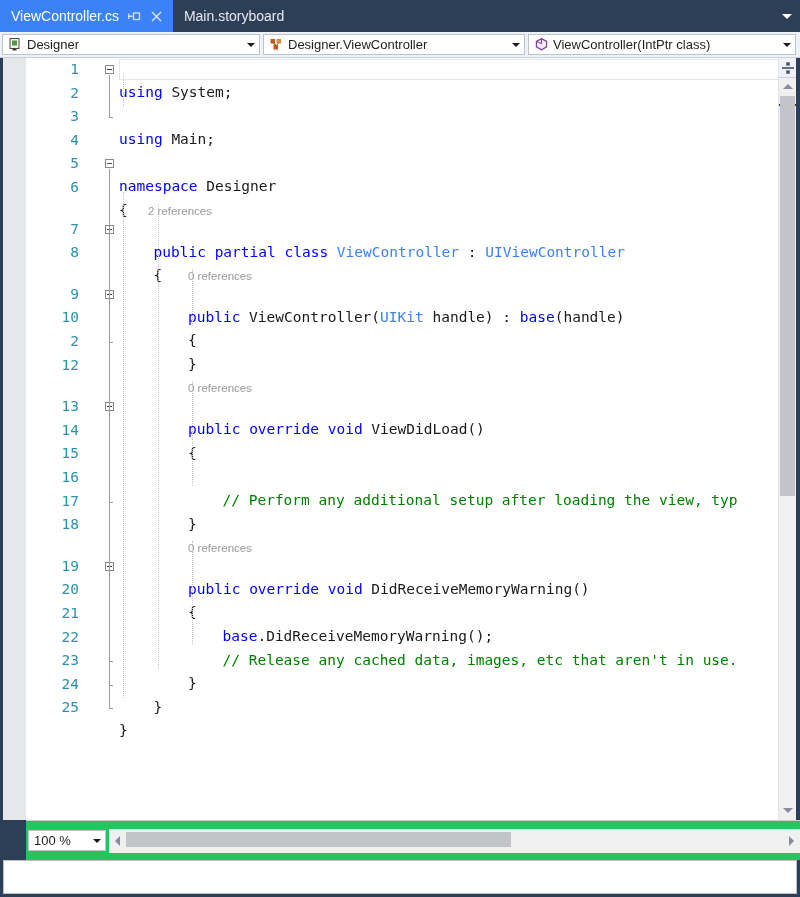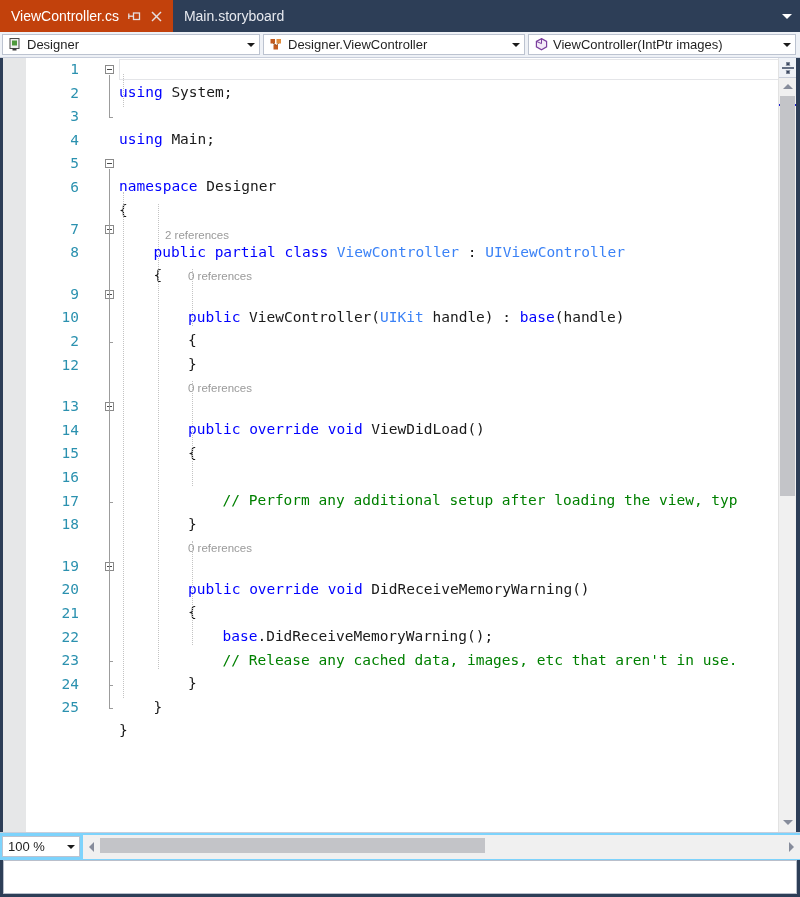--- a/index.html
+++ b/index.html
@@ -32,21 +32,21 @@
   .tab {
     display: flex;
     align-items: center;
     padding: 0 9px 0 11px;
     font-size: 14px;
     color: #ffffff;
     cursor: default;
     white-space: nowrap;
   }
   .tab.active {
-    background: #c2410c;
+    background: #3b82f6;
   }
   .tab.inactive {
     background: #2d3e57;
     color: #e6e9ef;
   }
   .tab-title { line-height: 32px; }
   .tab-icons {
     display: flex; align-items: center;
     margin-left: 8px; gap: 7px;
   }
@@ -271,27 +271,28 @@
   }
   .vs-caret {
     position: absolute;
     left: 0; right: 0;
     top: 46px; height: 2px;
     background: #2222cc;
   }
 
   
   .bottombar {
-    height: 28px;
-    background: #7dd3fc;
+    height: 40px;
+    background: #22c55e;
     display: flex;
     align-items: center;
     flex: 0 0 auto;
     box-sizing: border-box;
     border-top: 1px solid #c8cedb;
+    margin-left: 26px;
   }
   .zoomcombo {
     width: 78px; height: 21px;
     margin-left: 2px;
     background: #ffffff;
     border: 1px solid #bcc3d0;
     box-sizing: border-box;
     display: flex; align-items: center;
     cursor: default;
   }
@@ -418,21 +419,21 @@
       </span>
     </div>
 
     <div class="navcombo c3">
       <span class="nc-icon">
         <svg width="15" height="15" viewBox="0 0 15 15">
           <path d="M7.5 1.6 L12.6 4.4 L12.6 9.9 L7.5 12.7 L2.4 9.9 L2.4 4.4 Z" fill="#f3eaf7" stroke="#7b3f9e" stroke-width="1.2"></path>
           <path d="M7.5 1.6 L7.5 6.6 L2.4 4.4" fill="none" stroke="#7b3f9e" stroke-width="1"></path>
         </svg>
       </span>
-      <span class="nc-text">ViewController(IntPtr images)</span>
+      <span class="nc-text">ViewController(IntPtr class)</span>
       <span class="nc-arrow">
         <span class="caret-sm"></span>
       </span>
     </div>
   </div>
 
   <div class="editor-wrap">
 
     <div class="indicator-margin"></div>
 
@@ -476,21 +477,21 @@
             <span class="codetext" style="left: 93px;"></span>
           </div>
           <div class="row" style="position: absolute; top: 94.4px; left: 0px; right: 0px;">
             <span class="lineno">5</span>
             <span class="codetext" style="left: 93px;"><span class="kw">namespace</span><span class="pl"> Designer</span></span>
           </div>
           <div class="row" style="position: absolute; top: 118px; left: 0px; right: 0px;">
             <span class="lineno">6</span>
             <span class="codetext" style="left: 93px;"><span class="pl">{</span></span>
           </div>
-          <div class="codelens" style="top: 141.6px; left: 139px; margin-top: 24px;">2 references</div>
+          <div class="codelens" style="top: 141.6px; left: 122px;">2 references</div>
           <div class="row" style="position: absolute; top: 159.6px; left: 0px; right: 0px;">
             <span class="lineno">7</span>
             <span class="codetext" style="left: 127.5px;"><span class="kw">public</span><span class="pl"> </span><span class="kw">partial</span><span class="pl"> </span><span class="kw">class</span><span class="pl"> </span><span class="typ">ViewController</span><span class="pl"> : </span><span class="typ">UIViewController</span></span>
           </div>
           <div class="row" style="position: absolute; top: 183.2px; left: 0px; right: 0px;">
             <span class="lineno">8</span>
             <span class="codetext" style="left: 127.5px;"><span class="pl">{</span></span>
           </div>
           <div class="codelens" style="top: 206.8px; left: 162px;">0 references</div>
           <div class="row" style="position: absolute; top: 224.8px; left: 0px; right: 0px;">

